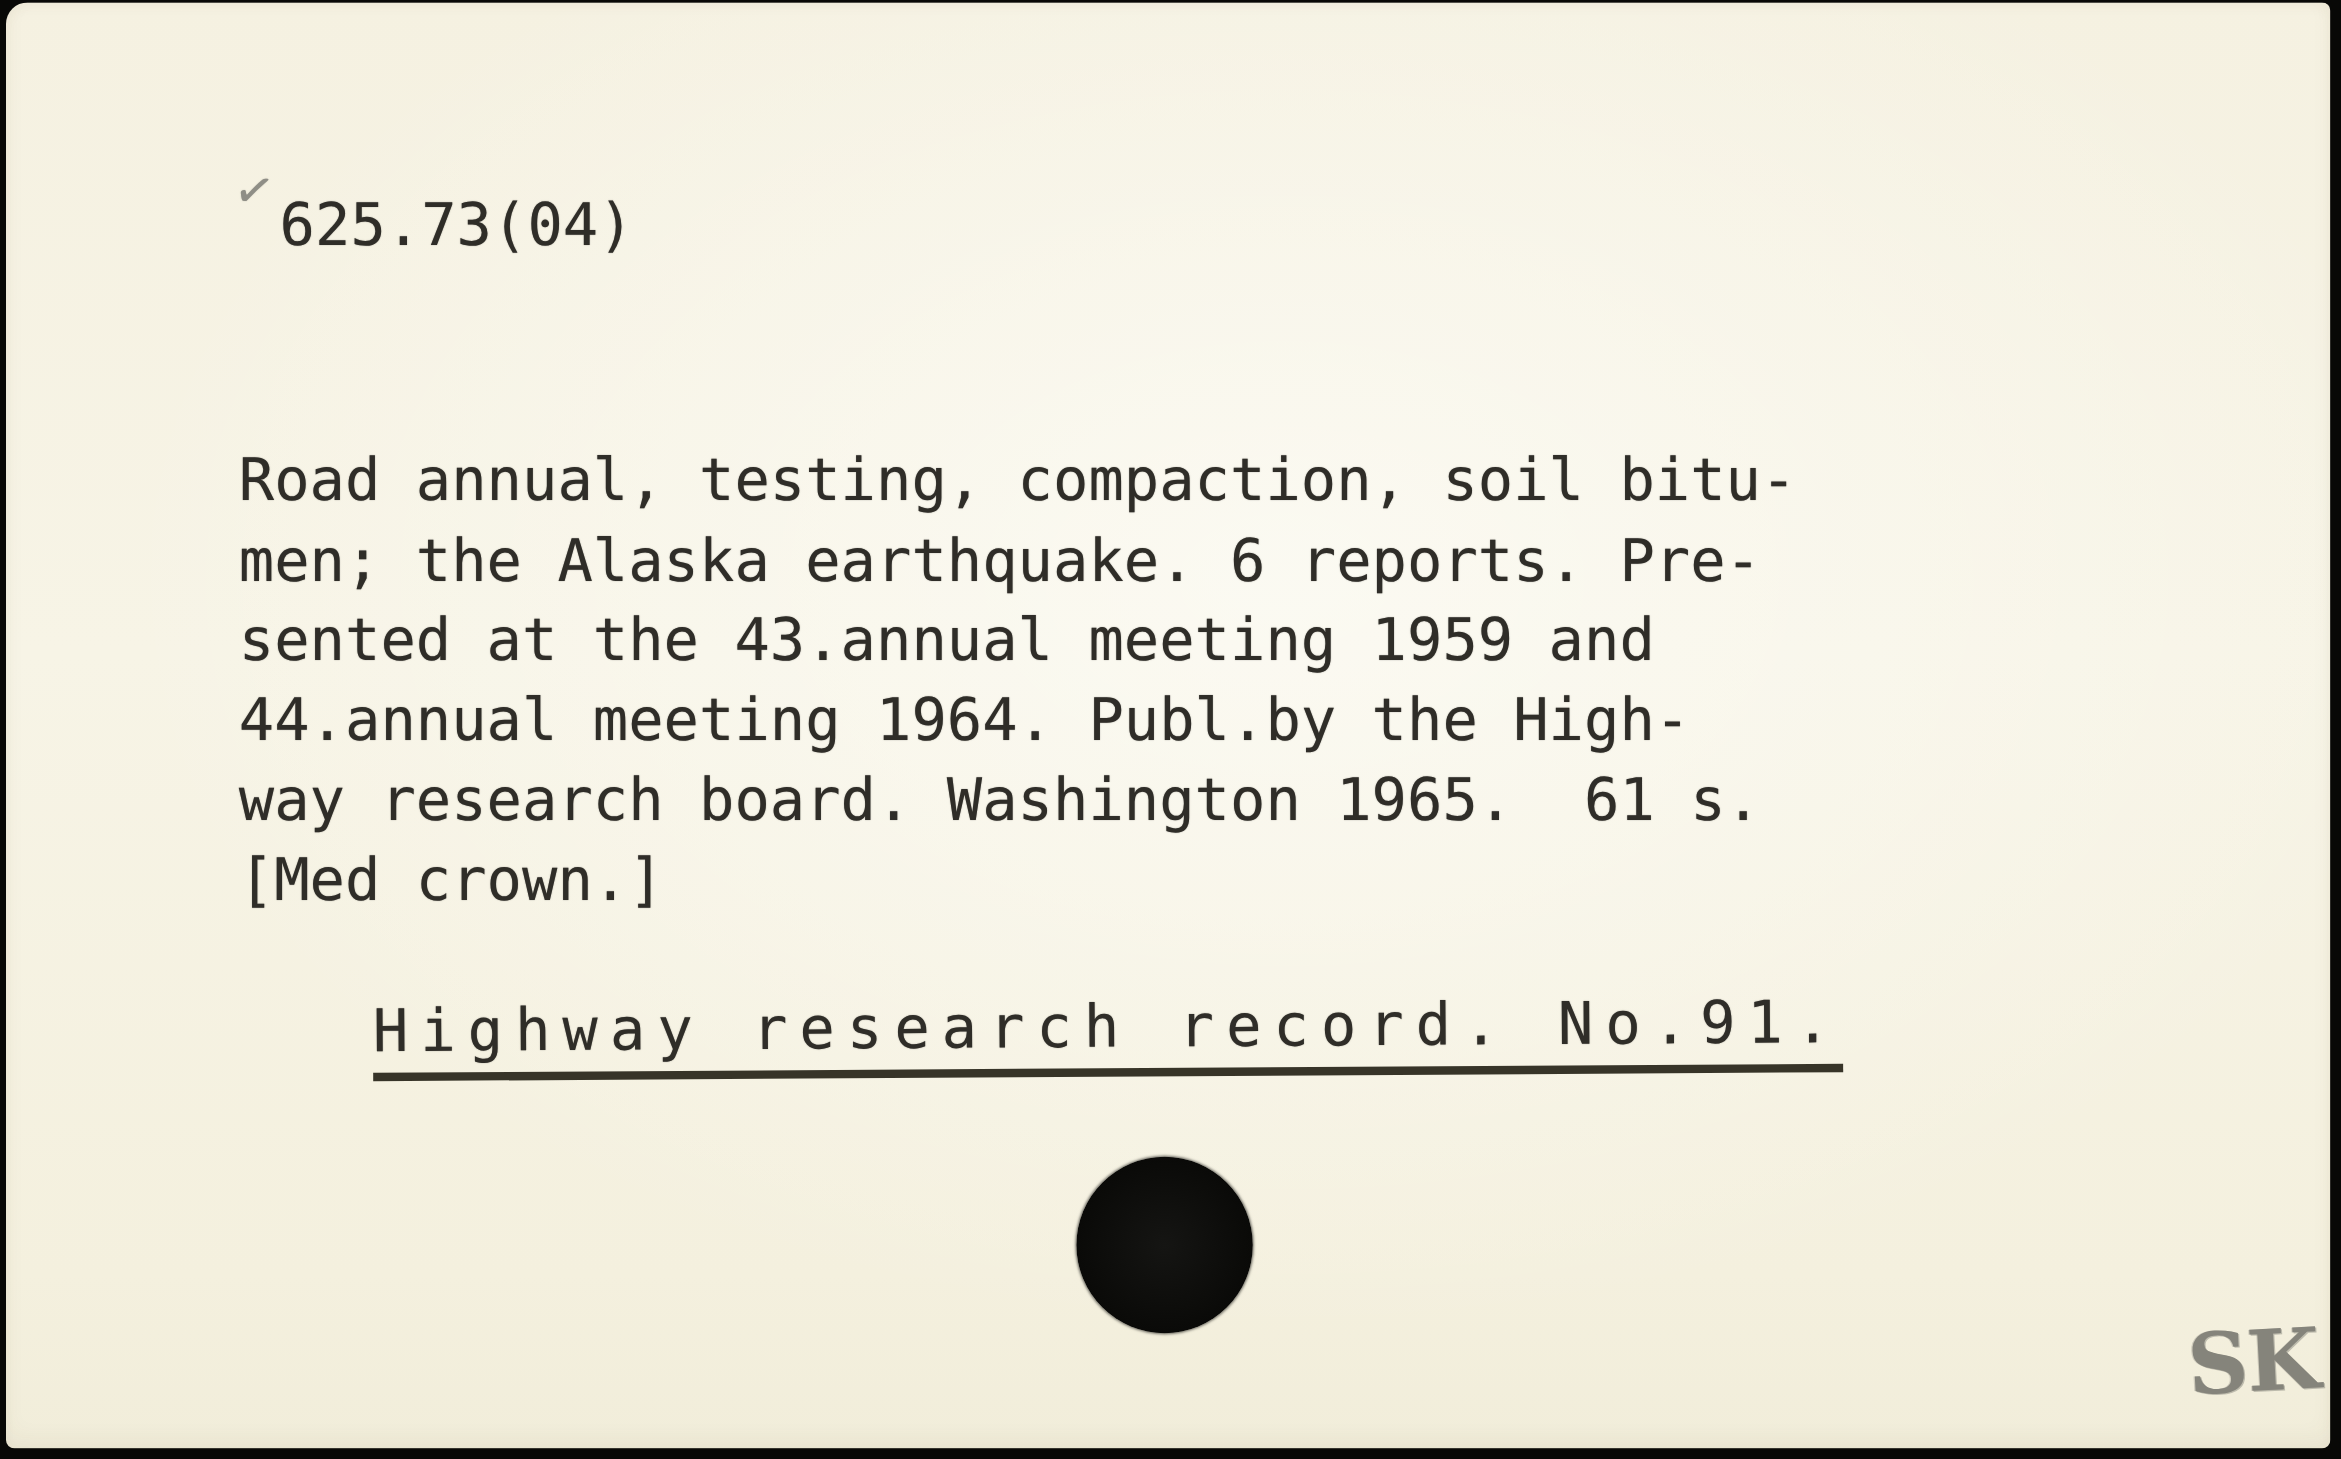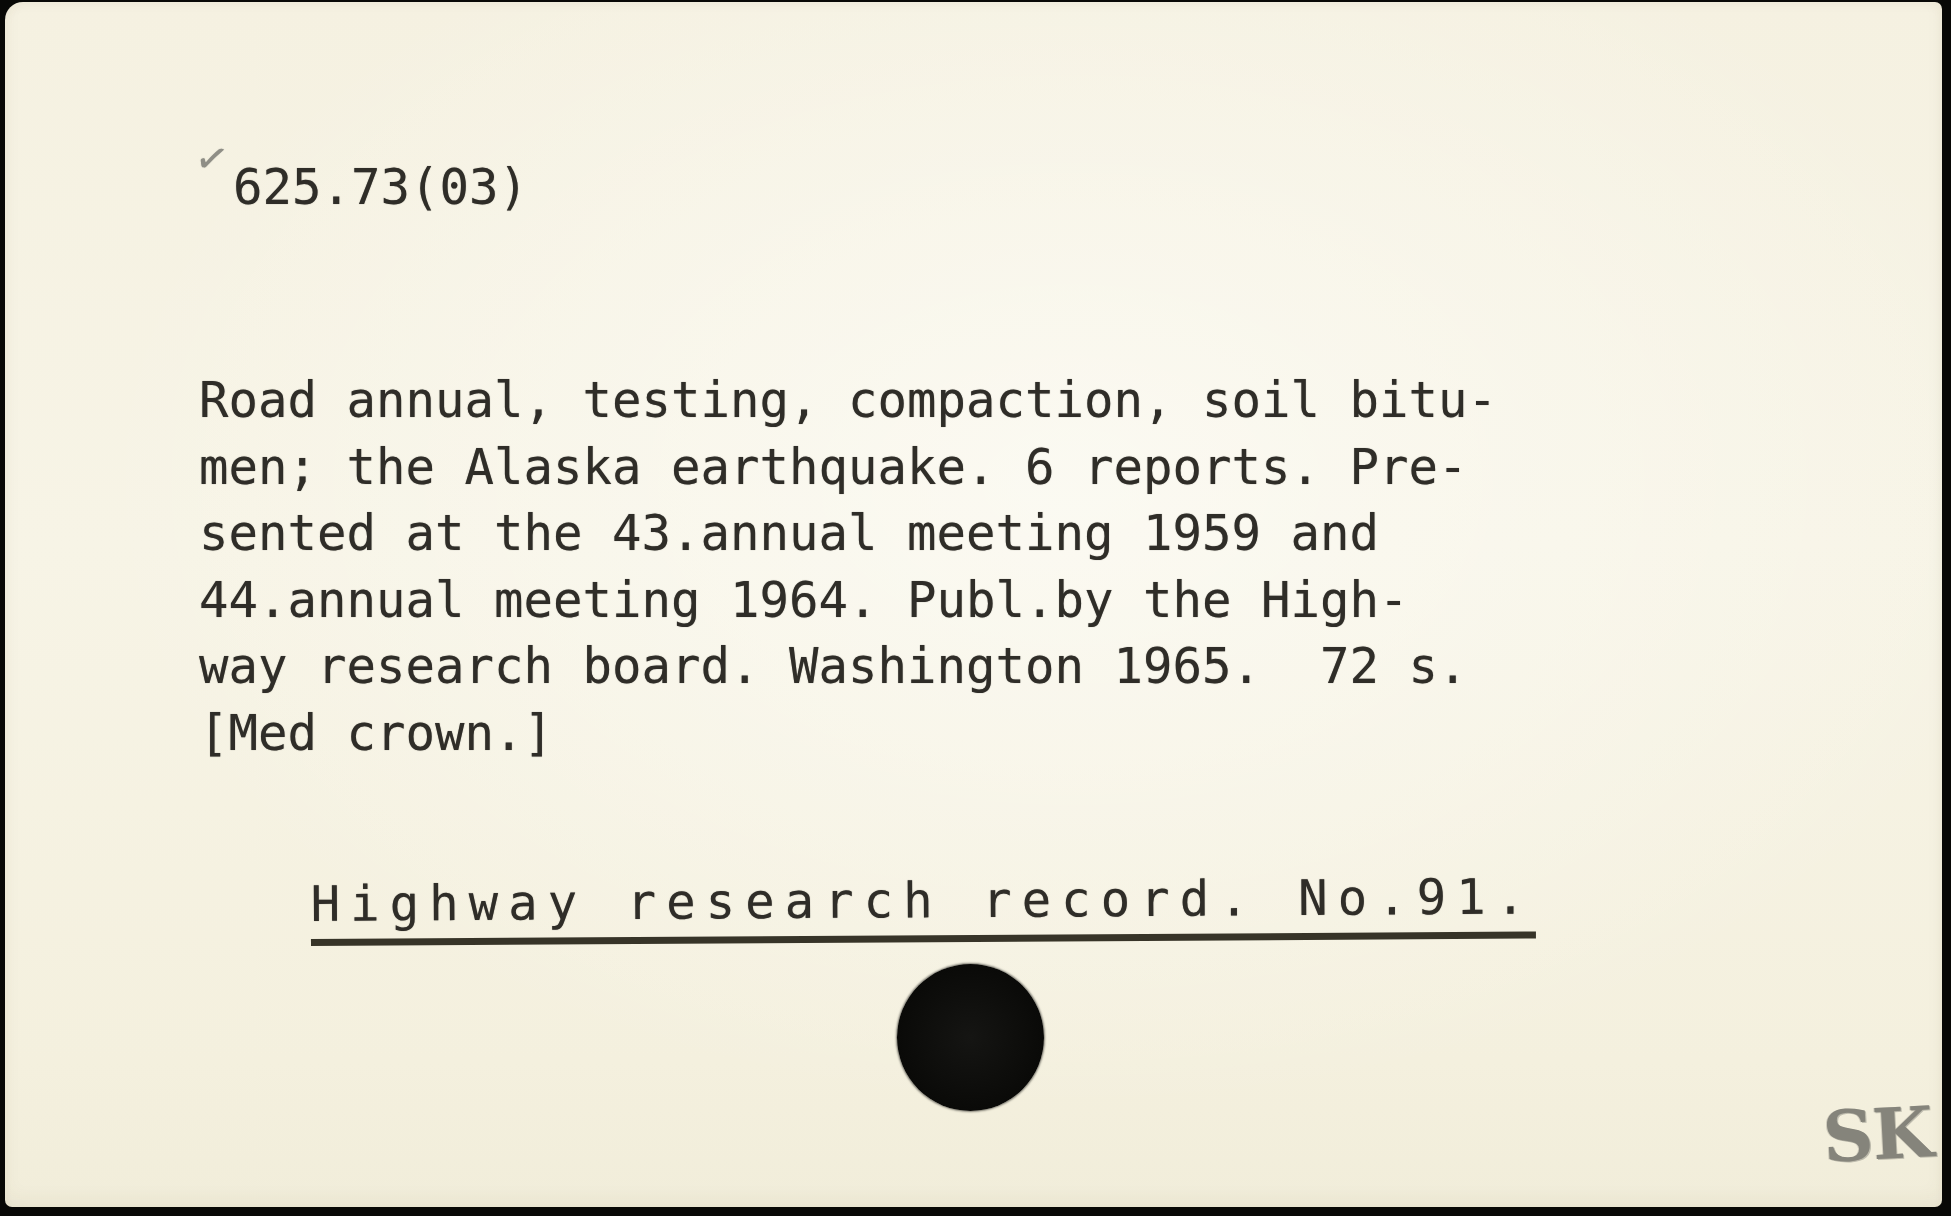--- a/index.html
+++ b/index.html
@@ -48,21 +48,21 @@
     top: 153px;
   }
   .body-block {
     position: absolute;
     left: 194px;
     top: 366px;
   }
   .series-line {
     position: absolute;
     left: 188px;
-    top: 803px;
+    top: 758px;
   }
   .series-line .underlined {
     display: inline-block;
     letter-spacing: 10px;
     border-bottom: 7px solid #373428;
     transform: rotate(-0.35deg);
     transform-origin: left bottom;
   }
   .punch-hole {
     position: absolute;
@@ -89,29 +89,29 @@
   }
 </style>
 </head>
 <body>
 
 <div class="card">
 
   <div class="check-mark">✓</div>
 
   <div class="call-numbers">
-    <div class="type">625.73(03)</div>
+    <div class="type">625.73(04)</div>
   </div>
 
   <div class="body-block">
     <div class="type">Road annual, testing, compaction, soil bitu-</div>
     <div class="type">men; the Alaska earthquake. 6 reports. Pre-</div>
     <div class="type">sented at the 43.annual meeting 1959 and</div>
     <div class="type">44.annual meeting 1964. Publ.by the High-</div>
-    <div class="type">way research board. Washington 1965.  72 s.</div>
+    <div class="type">way research board. Washington 1965.  61 s.</div>
     <div class="type">[Med crown.]</div>
   </div>
 
   <div class="series-line type">
     <span class="underlined">Highway research record. No.91.</span>
   </div>
 
   <div class="punch-hole"></div>
 
   <div class="stamp">SK</div>

